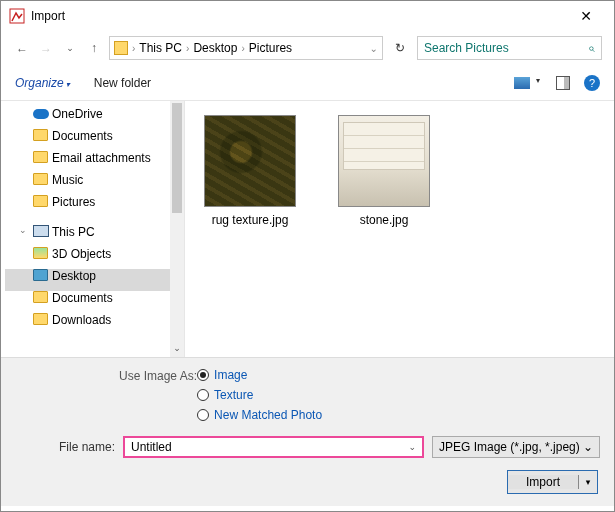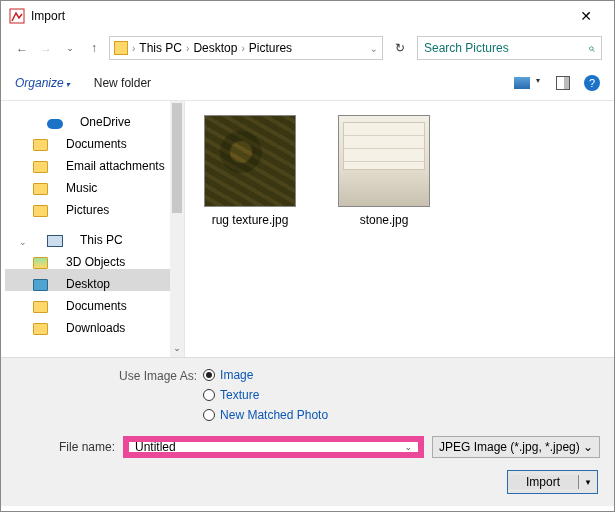--- a/index.html
+++ b/index.html
@@ -28,21 +28,21 @@
   .icon-sq::after { content: "▾"; position: absolute; right: -10px; top: -1px; font-size: 8px; color: #333; }
   .icon-pane { width: 14px; height: 14px; border: 1px solid #555; background: linear-gradient(to right,#fff 60%,#bbb 60%); }
   .icon-help { width: 16px; height: 16px; border-radius: 50%; background: #1a73c7; color: #fff; font-size: 11px; text-align: center; line-height: 16px; }
   .mainarea { display: flex; height: 256px; }
   .sidebar { width: 184px; border-right: 1px solid #e6e6e6; overflow: hidden; position: relative; }
   .sb-scroll { position: absolute; top: 0; right: 0; bottom: 0; width: 14px; background: #f0f0f0; }
   .sb-thumb { position: absolute; top: 2px; left: 2px; right: 2px; height: 110px; background: #c8c8c8; }
   .sb-arrow { position: absolute; left: 0; right: 0; height: 14px; text-align: center; font-size: 9px; color: #555; }
   .sb-arrow.down { bottom: 0; }
   .tree { padding: 6px 0 6px 4px; }
-  .node { display: flex; align-items: flex-end; height: 22px; padding-left: 14px; gap: 18px; }
+  .node { display: flex; align-items: flex-start; height: 22px; padding-left: 14px; gap: 4px; }
   .node.l2 { padding-left: 28px; }
   .node.sel { background: #d9d9d9; }
   .node .exp { width: 10px; font-size: 9px; color: #777; }
   .ficon { width: 15px; height: 12px; background: #ffd86b; border: 1px solid #d4a020; border-radius: 1px; }
   .ficon.cloud { background: none; border: none; position: relative; }
   .ficon.cloud::before { content: ""; position: absolute; width: 16px; height: 10px; background: #1a73c7; border-radius: 6px; top: 2px; left: 0; }
   .ficon.pc { background: none; border: none; position: relative; }
   .ficon.pc::before { content: ""; position: absolute; width: 14px; height: 10px; border: 1px solid #357; background: #cde; top: 0; left: 0; }
   .ficon.desk { background: #4fa3d1; border-color: #2a6a90; }
   .ficon.obj3d { background: linear-gradient(#9be29b,#ffd86b); }
@@ -54,29 +54,29 @@
     repeating-linear-gradient(30deg,#6b6a3a 0 6px,#8a8350 6px 10px),
     radial-gradient(circle at 40% 40%,#b7a35a 0 10px,#6b6a3a 12px 20px,#8a8350 22px 60px);
     background-blend-mode: multiply; }
   .stone { background:
     linear-gradient(#f3efe5,#e2dccd 60%,#c8c1b0);
     position: relative; }
   .stone::before { content: ""; position: absolute; inset: 6px 4px 36px 4px;
     background: repeating-linear-gradient(#f5f1e6 0 12px,#d8d2c2 12px 13px);
     border: 1px solid #cfc8b8; }
   .bottom { background: #f0f0f0; border-top: 1px solid #dcdcdc; padding: 10px 14px 12px; }
-  .uia { display: flex; align-items: flex-start; gap: 6px; margin-bottom: 14px; padding-left: 104px; }
+  .uia { display: flex; align-items: flex-start; margin-bottom: 14px; padding-left: 104px; }
   .uia .lbl { color: #555; padding-top: 1px; }
   .opts { display: flex; flex-direction: column; gap: 6px; }
   .opt { display: flex; align-items: center; gap: 5px; color: #0b57b4; }
   .radio { width: 12px; height: 12px; border: 1px solid #333; border-radius: 50%; display: inline-flex; align-items: center; justify-content: center; background:#fff;}
   .radio.sel::after { content: ""; width: 6px; height: 6px; background: #222; border-radius: 50%; }
   .fnrow { display: flex; align-items: center; gap: 8px; padding-left: 104px; margin-bottom: 12px; }
   .fnrow .lbl { color: #333; margin-left: -62px; width: 58px; text-align: right; }
-  .textbox { flex: 1; height: 22px; background: #fff; border: 6px solid #ec4899; display: flex; align-items: center; padding: 0 6px; }
+  .textbox { flex: 1; height: 22px; background: #fff; border: 2px solid #ec4899; display: flex; align-items: center; padding: 0 6px; }
   .textbox .val { flex: 1; }
   .textbox .dd { font-size: 9px; color: #555; }
   .filter { width: 168px; height: 22px; background: #e8e8e8; border: 1px solid #aaa; display: flex; align-items: center; padding: 0 6px; }
   .filter span:first-child { flex: 1; }
   .btnrow { display: flex; justify-content: flex-end; gap: 8px; padding-right: 2px; }
   .btn { height: 24px; border: 1px solid #888; background: #e6e6e6; display: flex; align-items: center; }
   .btn.split .main { padding: 0 18px; border-right: 1px solid #888; background:#e1e1e1; }
   .btn.split .dd { width: 18px; text-align: center; font-size: 9px; }
   .btn.default { border-color: #2a6bb0; }
   .btn.cancel { padding: 0 24px; }

